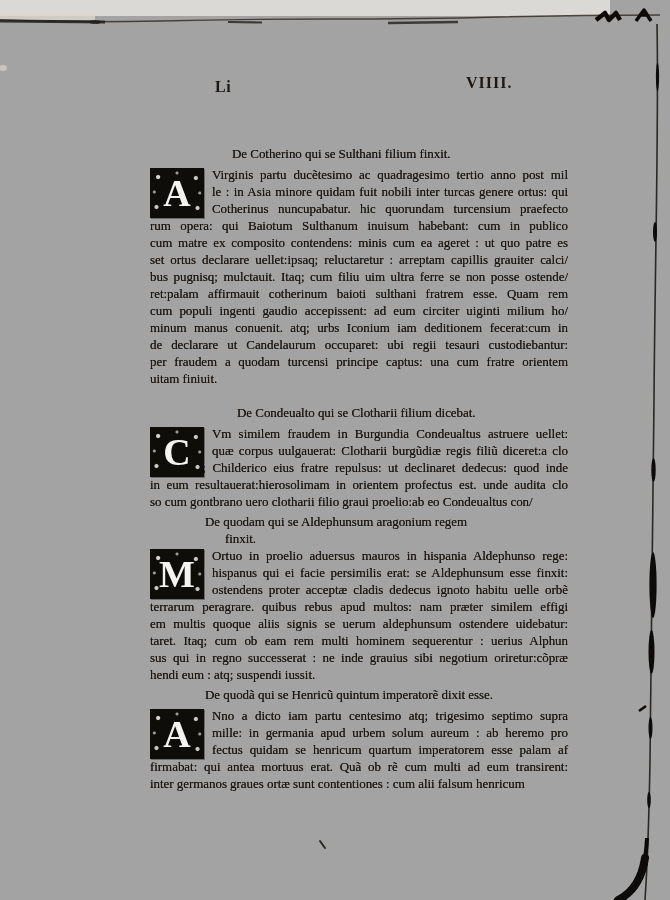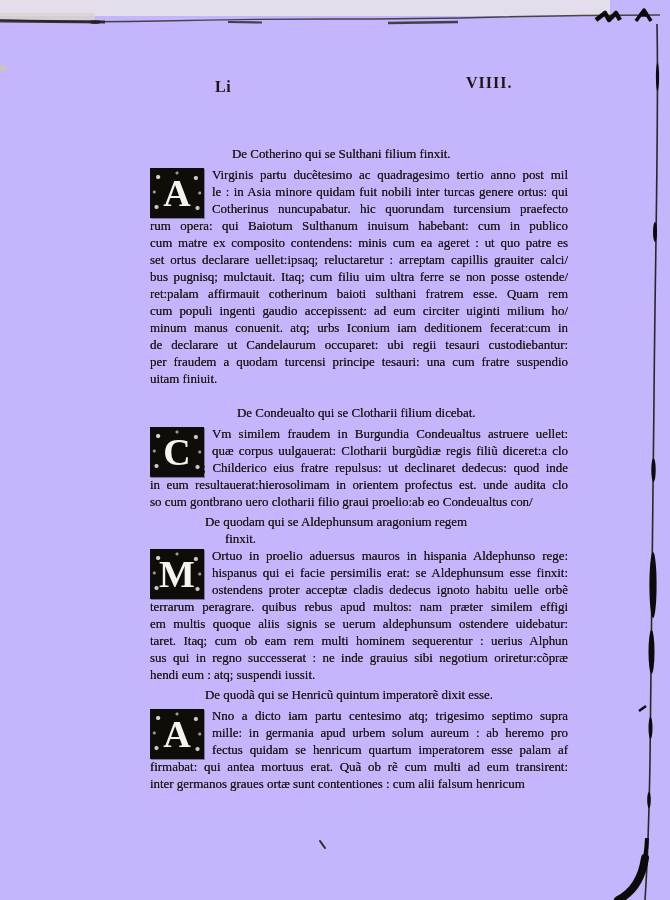--- a/index.html
+++ b/index.html
@@ -1,18 +1,18 @@
 <!DOCTYPE html>
 <html><head>
 <meta charset="utf-8">
 <style>
   html,body{margin:0;padding:0;background:#ffffff;}
   .page{
     position:relative;width:670px;height:900px;overflow:hidden;
-    background:#c4b5fd;
+    background:#a3a3a3;
     font-family:"Liberation Serif","DejaVu Serif",serif;
     color:#1d1813;
   }
   .artifacts{position:absolute;left:0;top:0;width:670px;height:900px;pointer-events:none;}
   .running-head{position:absolute;left:0;top:74px;width:670px;height:22px;font-size:16px;font-weight:bold;}
   .sig{position:absolute;left:215px;top:4px;letter-spacing:.5px;}
   .folio{position:absolute;left:466px;top:0;letter-spacing:1px;}
   .text-column{
     position:absolute;left:150px;top:128px;width:418px;
     font-size:13px;line-height:17px;
@@ -94,21 +94,21 @@
             <div class="tline ind">le : in Asia minore quidam fuit nobili inter turcas genere ortus: qui</div>
             <div class="tline ind">Cotherinus nuncupabatur. hic quorundam turcensium praefecto</div>
             <div class="tline">rum opera: qui Baiotum Sulthanum inuisum habebant: cum in publico</div>
             <div class="tline">cum matre ex composito contendens: minis cum ea ageret : ut quo patre es</div>
             <div class="tline">set ortus declarare uellet:ipsaq; reluctaretur : arreptam capillis grauiter calci/</div>
             <div class="tline">bus pugnisq; mulctauit. Itaq; cum filiu uim ultra ferre se non posse ostende/</div>
             <div class="tline">ret:palam affirmauit cotherinum baioti sulthani fratrem esse. Quam rem</div>
             <div class="tline">cum populi ingenti gaudio accepissent: ad eum circiter uiginti milium ho/</div>
             <div class="tline">minum manus conuenit. atq; urbs Iconium iam deditionem fecerat:cum in</div>
             <div class="tline">de declarare ut Candelaurum occuparet: ubi regii tesauri custodiebantur:</div>
-            <div class="tline">per fraudem a quodam turcensi principe tesauri: una cum fratre suspendio</div>
+            <div class="tline">per fraudem a quodam turcensi principe captus: una cum fratre orientem</div>
             <div class="tline">uitam finiuit.</div>
           </div>
       </div>
     </div>
 
     <div class="section">
       <div class="heading h-s2">
           <div class="hline">De Condeualto qui se Clotharii filium dicebat.</div>
         </div>
       <div class="para">

